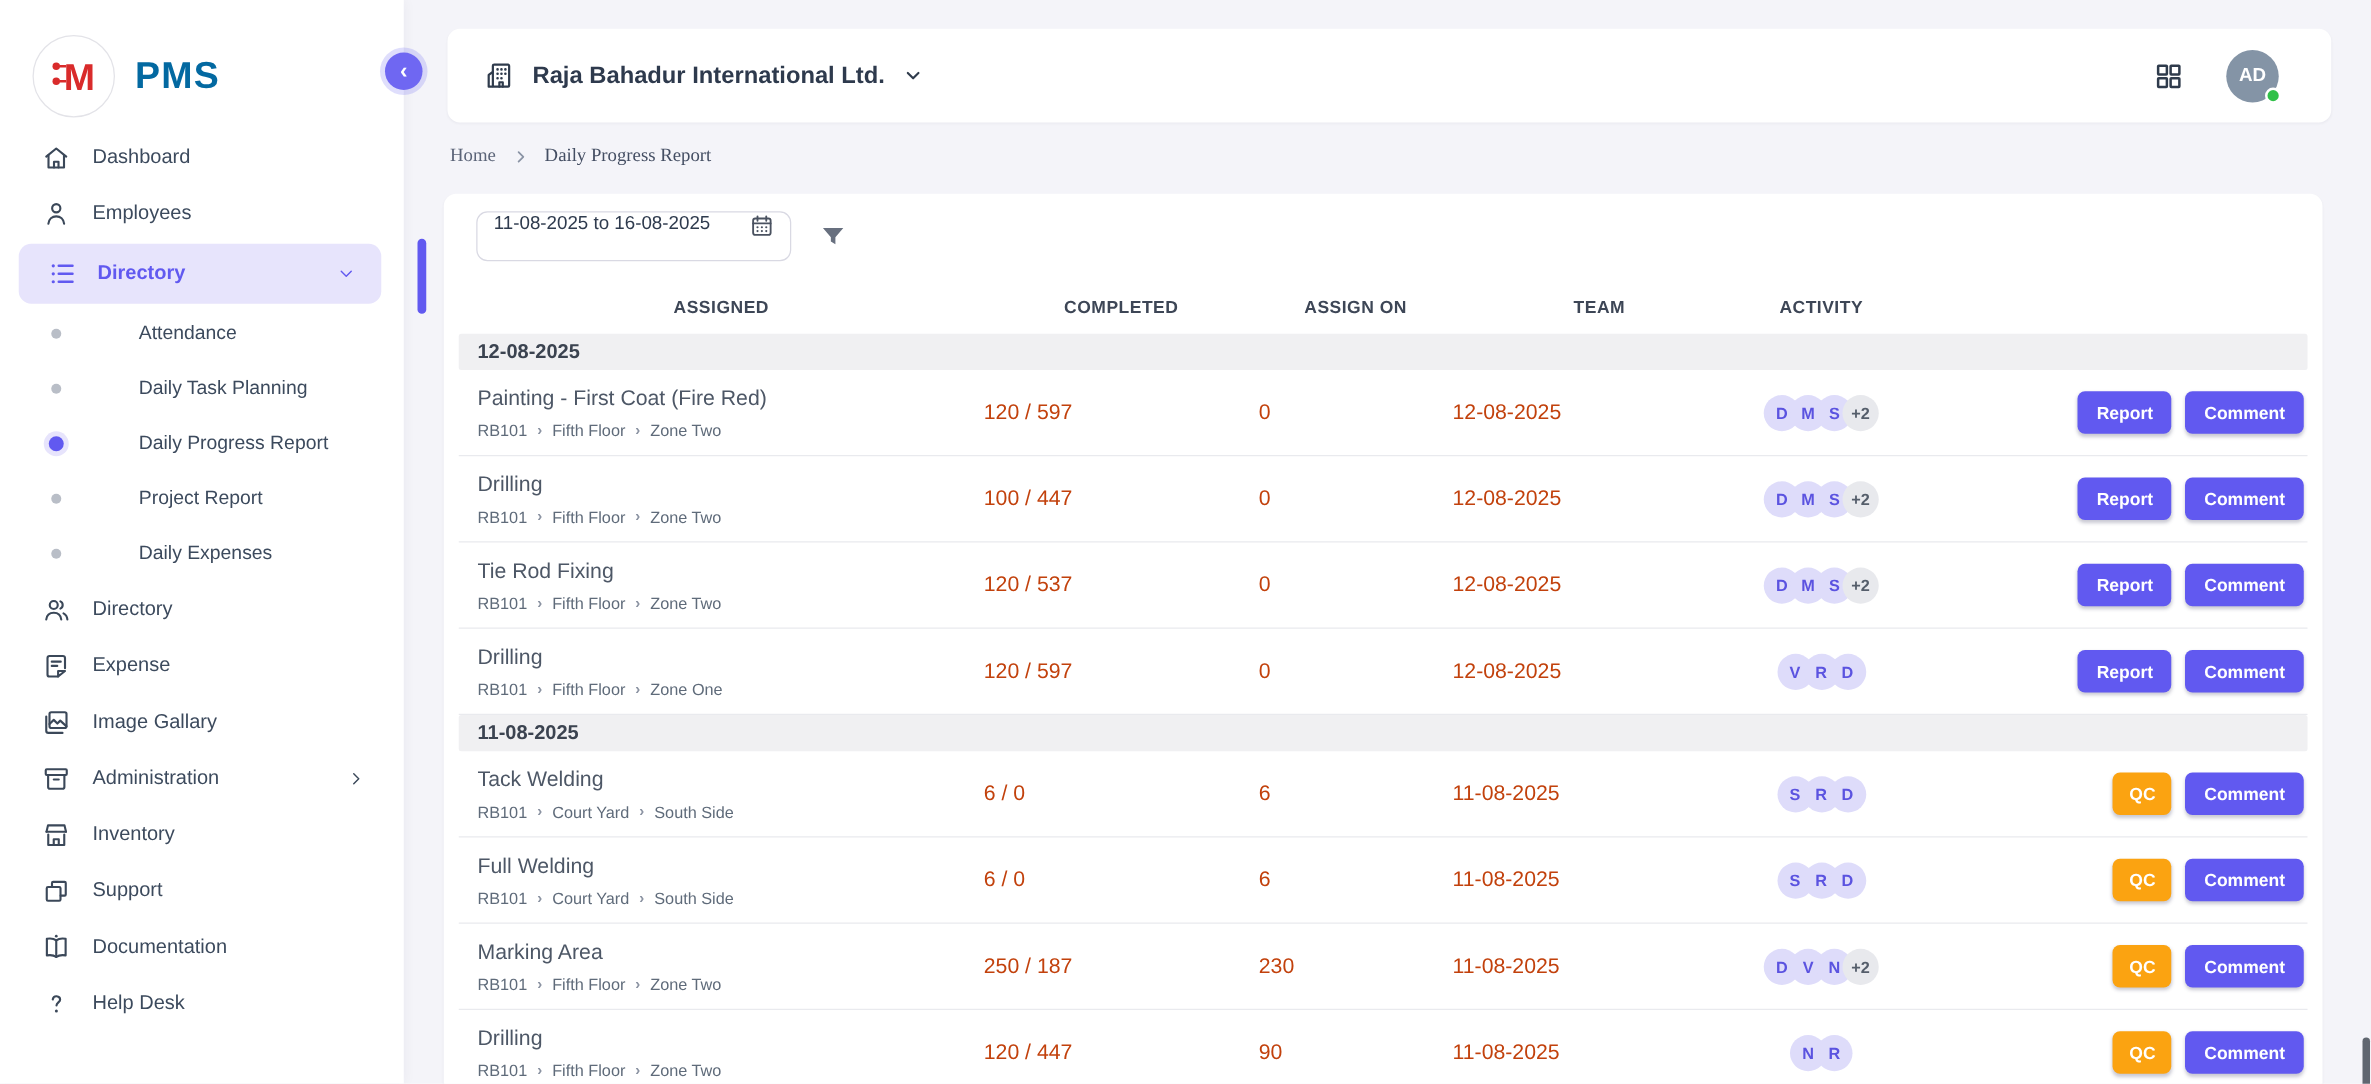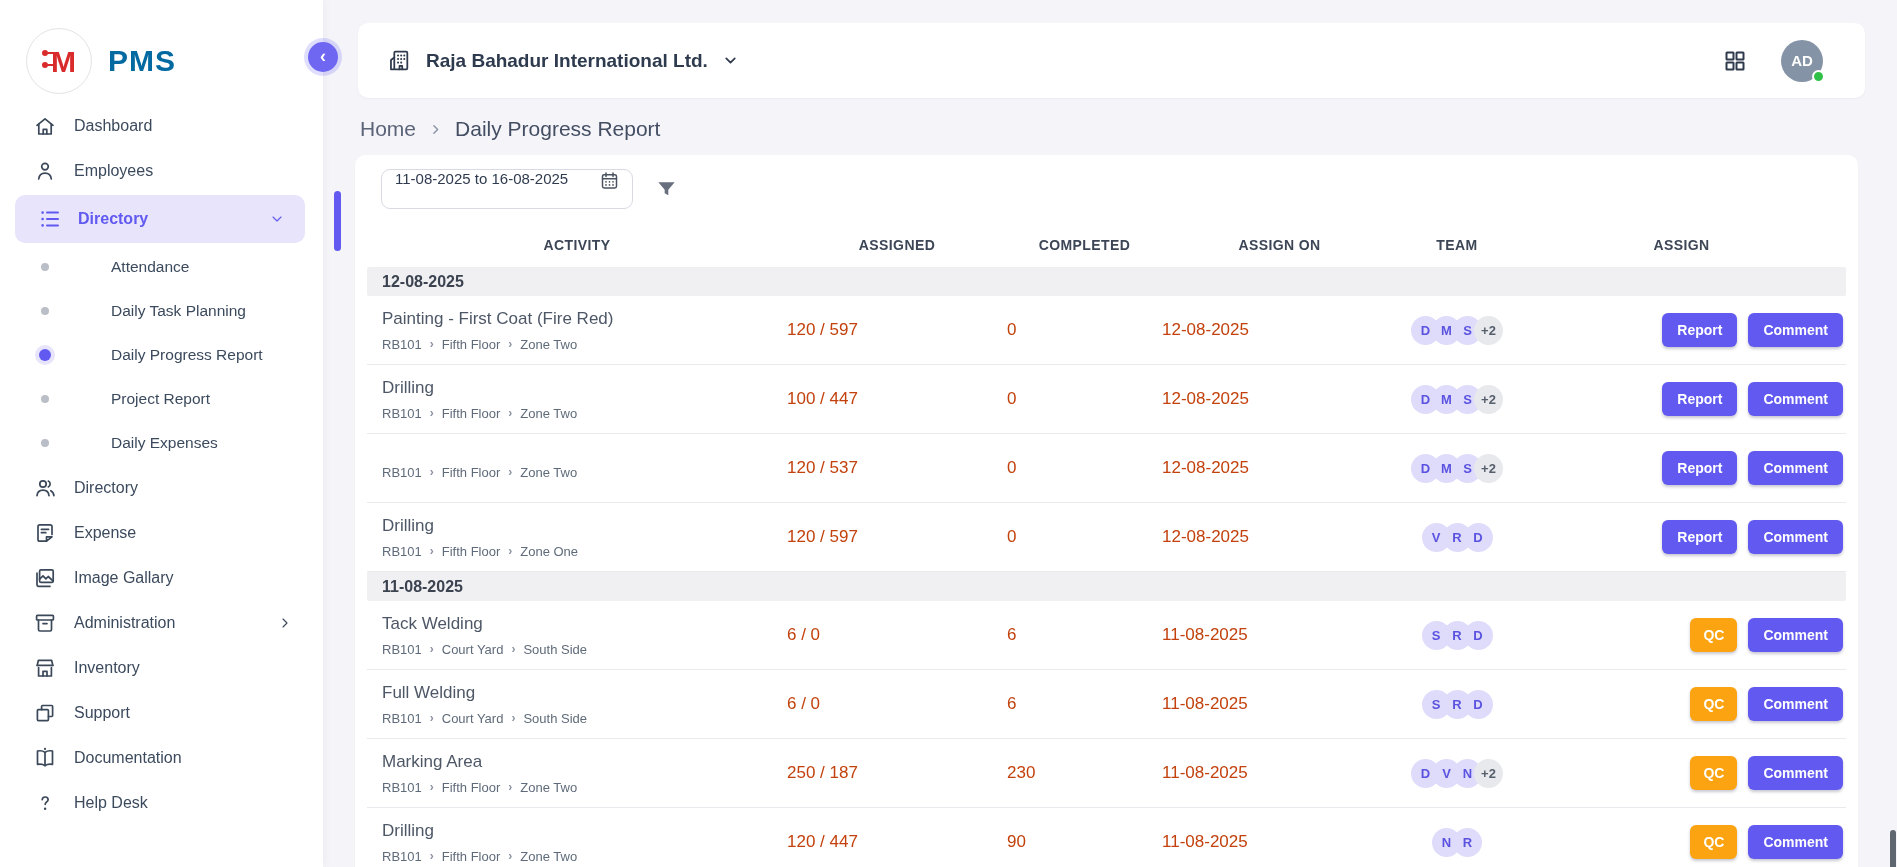--- a/index.html
+++ b/index.html
@@ -88,21 +88,21 @@
     color:#fff; font-weight:700; font-size:15px;
     display:flex; align-items:center; justify-content:center;
   }
   .status-dot {
     position:absolute; right:-2px; bottom:-1px; width:13px; height:13px;
     border-radius:50%; background:#30c048; border:2.5px solid #fff;
   }
 
   .breadcrumb {
     position:absolute; left:37px; top:117px; display:flex; align-items:center; gap:13px;
-    font-size:21px; font-weight:500;
+    font-size:15px; font-weight:500;font-family:Liberation Serif, serif;
   }
   .crumb-home { color:#5b6478; cursor:pointer; }
   .crumb-sep { color:#8a93a5; }
   .crumb-current { color:#444e63; }
 
   .content-card {
     position:absolute; left:32px; right:39px; top:155px; bottom:-40px;
     background:#fff; border-radius:10px; padding:14px 12px;
     box-shadow:0 1px 2px rgba(16,24,40,.04);
   }
@@ -379,26 +379,25 @@
         </span>
       </div>
       <div class="funnel">
         <svg width="23" height="23" viewBox="0 0 24 24">
           <path d="M3.5 4.5h17l-6.6 7.8v5.8l-3.8-2.3v-3.5z" fill="#68707f"></path>
         </svg>
       </div>
     </div>
 
     <div class="tbl-head">
-      <div class="th">ACTIVITY</div>
       <div class="th">ASSIGNED</div>
       <div class="th">COMPLETED</div>
       <div class="th">ASSIGN ON</div>
       <div class="th">TEAM</div>
-      <div class="th">ASSIGN</div>
+      <div class="th">ACTIVITY</div>
     </div>
 
     <div id="tbody">
         <div class="group-row">12-08-2025</div>
         <div class="row">
           <div class="cell-activity">
          <div class="act-title">Painting - First Coat (Fire Red)</div>
          <div class="act-path">
               <span>RB101</span>
               <span class="path-sep">›</span>
@@ -441,20 +440,21 @@
             <span class="badge">S</span>
             <span class="badge extra">+2</span>
           </div>
        <div class="cell-actions">
             <button class="btn btn-purple">Report</button>
             <button class="btn btn-purple">Comment</button>
           </div>
         </div>
         <div class="row">
           <div class="cell-activity">
+         <div class="act-title">Tie Rod Fixing</div>
          <div class="act-path">
               <span>RB101</span>
               <span class="path-sep">›</span>
               <span>Fifth Floor</span>
               <span class="path-sep">›</span>
               <span>Zone Two</span>
             </div>
        </div>
        <div class="cell-num">120 / 537</div>
        <div class="cell-num">0</div>

